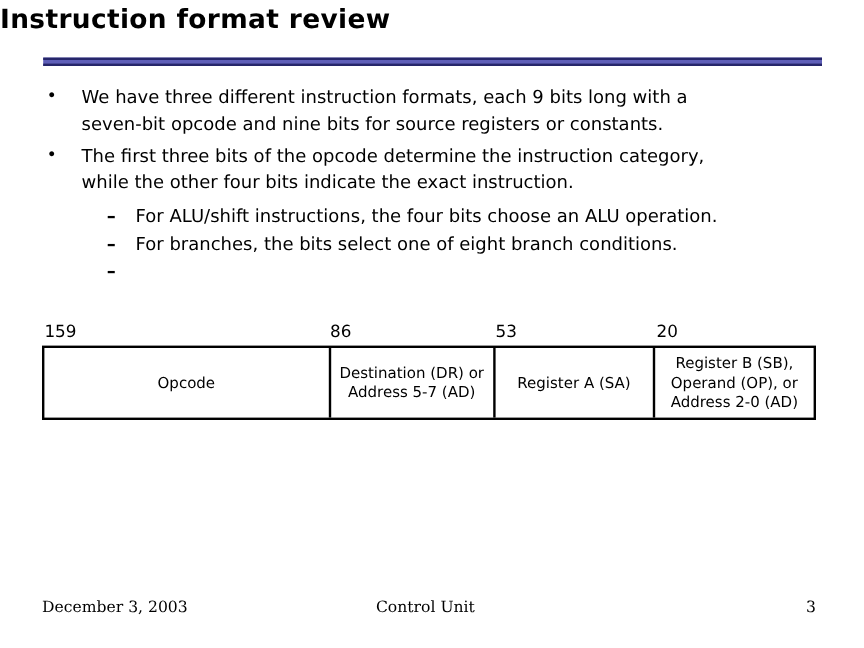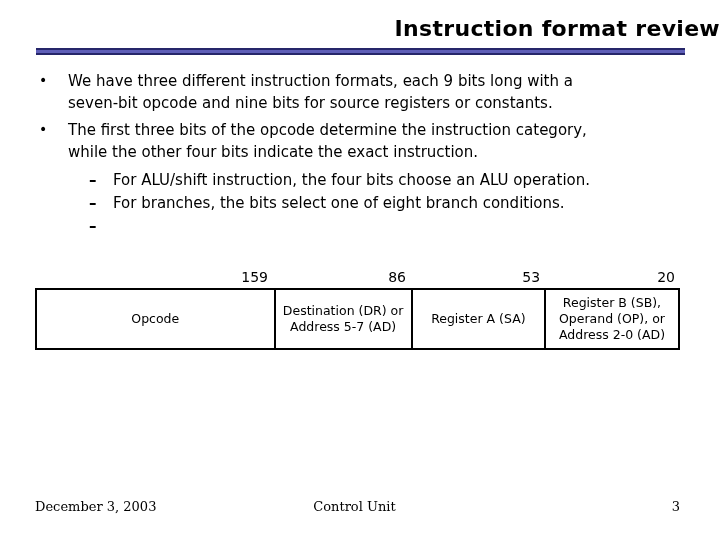--- a/index.html
+++ b/index.html
@@ -11,25 +11,25 @@
     position: relative;
     width: 720px;
     height: 540px;
     background: #ffffff;
     font-family: "DejaVu Sans", sans-serif;
     color: #000000;
     overflow: hidden;
   }
   .title {
     position: absolute;
-    top: 16px;
+    top: 4px;
     left: 0;
     width: 100%;
     margin: 0;
-    text-align: right;
+    text-align: left;
     font-size: 22px;
     font-weight: bold;
     letter-spacing: 0.3px;
   }
   .rule {
     position: absolute;
     top: 48px;
     left: 36px;
     width: 649px;
     height: 3px;
@@ -79,21 +79,21 @@
     width: 645px;
   }
   .bitrow {
     display: flex;
     font-size: 14px;
     line-height: 18px;
     height: 20px;
   }
   .bitcell {
     display: flex;
-    justify-content: flex-end;
+    justify-content: flex-start;
     box-sizing: border-box;
     padding: 0 5px 0 2px;
   }
   .boxrow {
     display: flex;
     border: 2px solid #000000;
     height: 62px;
     box-sizing: border-box;
   }
   .fieldcell {
@@ -145,21 +145,21 @@
     <div class="bullet lvl1">
       <span class="marker">•</span>
       <span class="btext">We have three different instruction formats, each 9 bits long with a seven-bit opcode and nine bits for source registers or constants.</span>
     </div>
     <div class="bullet lvl1 second">
       <span class="marker">•</span>
       <span class="btext">The first three bits of the opcode determine the instruction category, while the other four bits indicate the exact instruction.</span>
     </div>
     <div class="bullet lvl2">
       <span class="marker">–</span>
-      <span class="btext">For ALU/shift instruction, the four bits choose an ALU operation.</span>
+      <span class="btext">For ALU/shift instructions, the four bits choose an ALU operation.</span>
     </div>
     <div class="bullet lvl2">
       <span class="marker">–</span>
       <span class="btext">For branches, the bits select one of eight branch conditions.</span>
     </div>
     <div class="bullet lvl2">
       <span class="marker">–</span>
     </div>
   </div>
 

